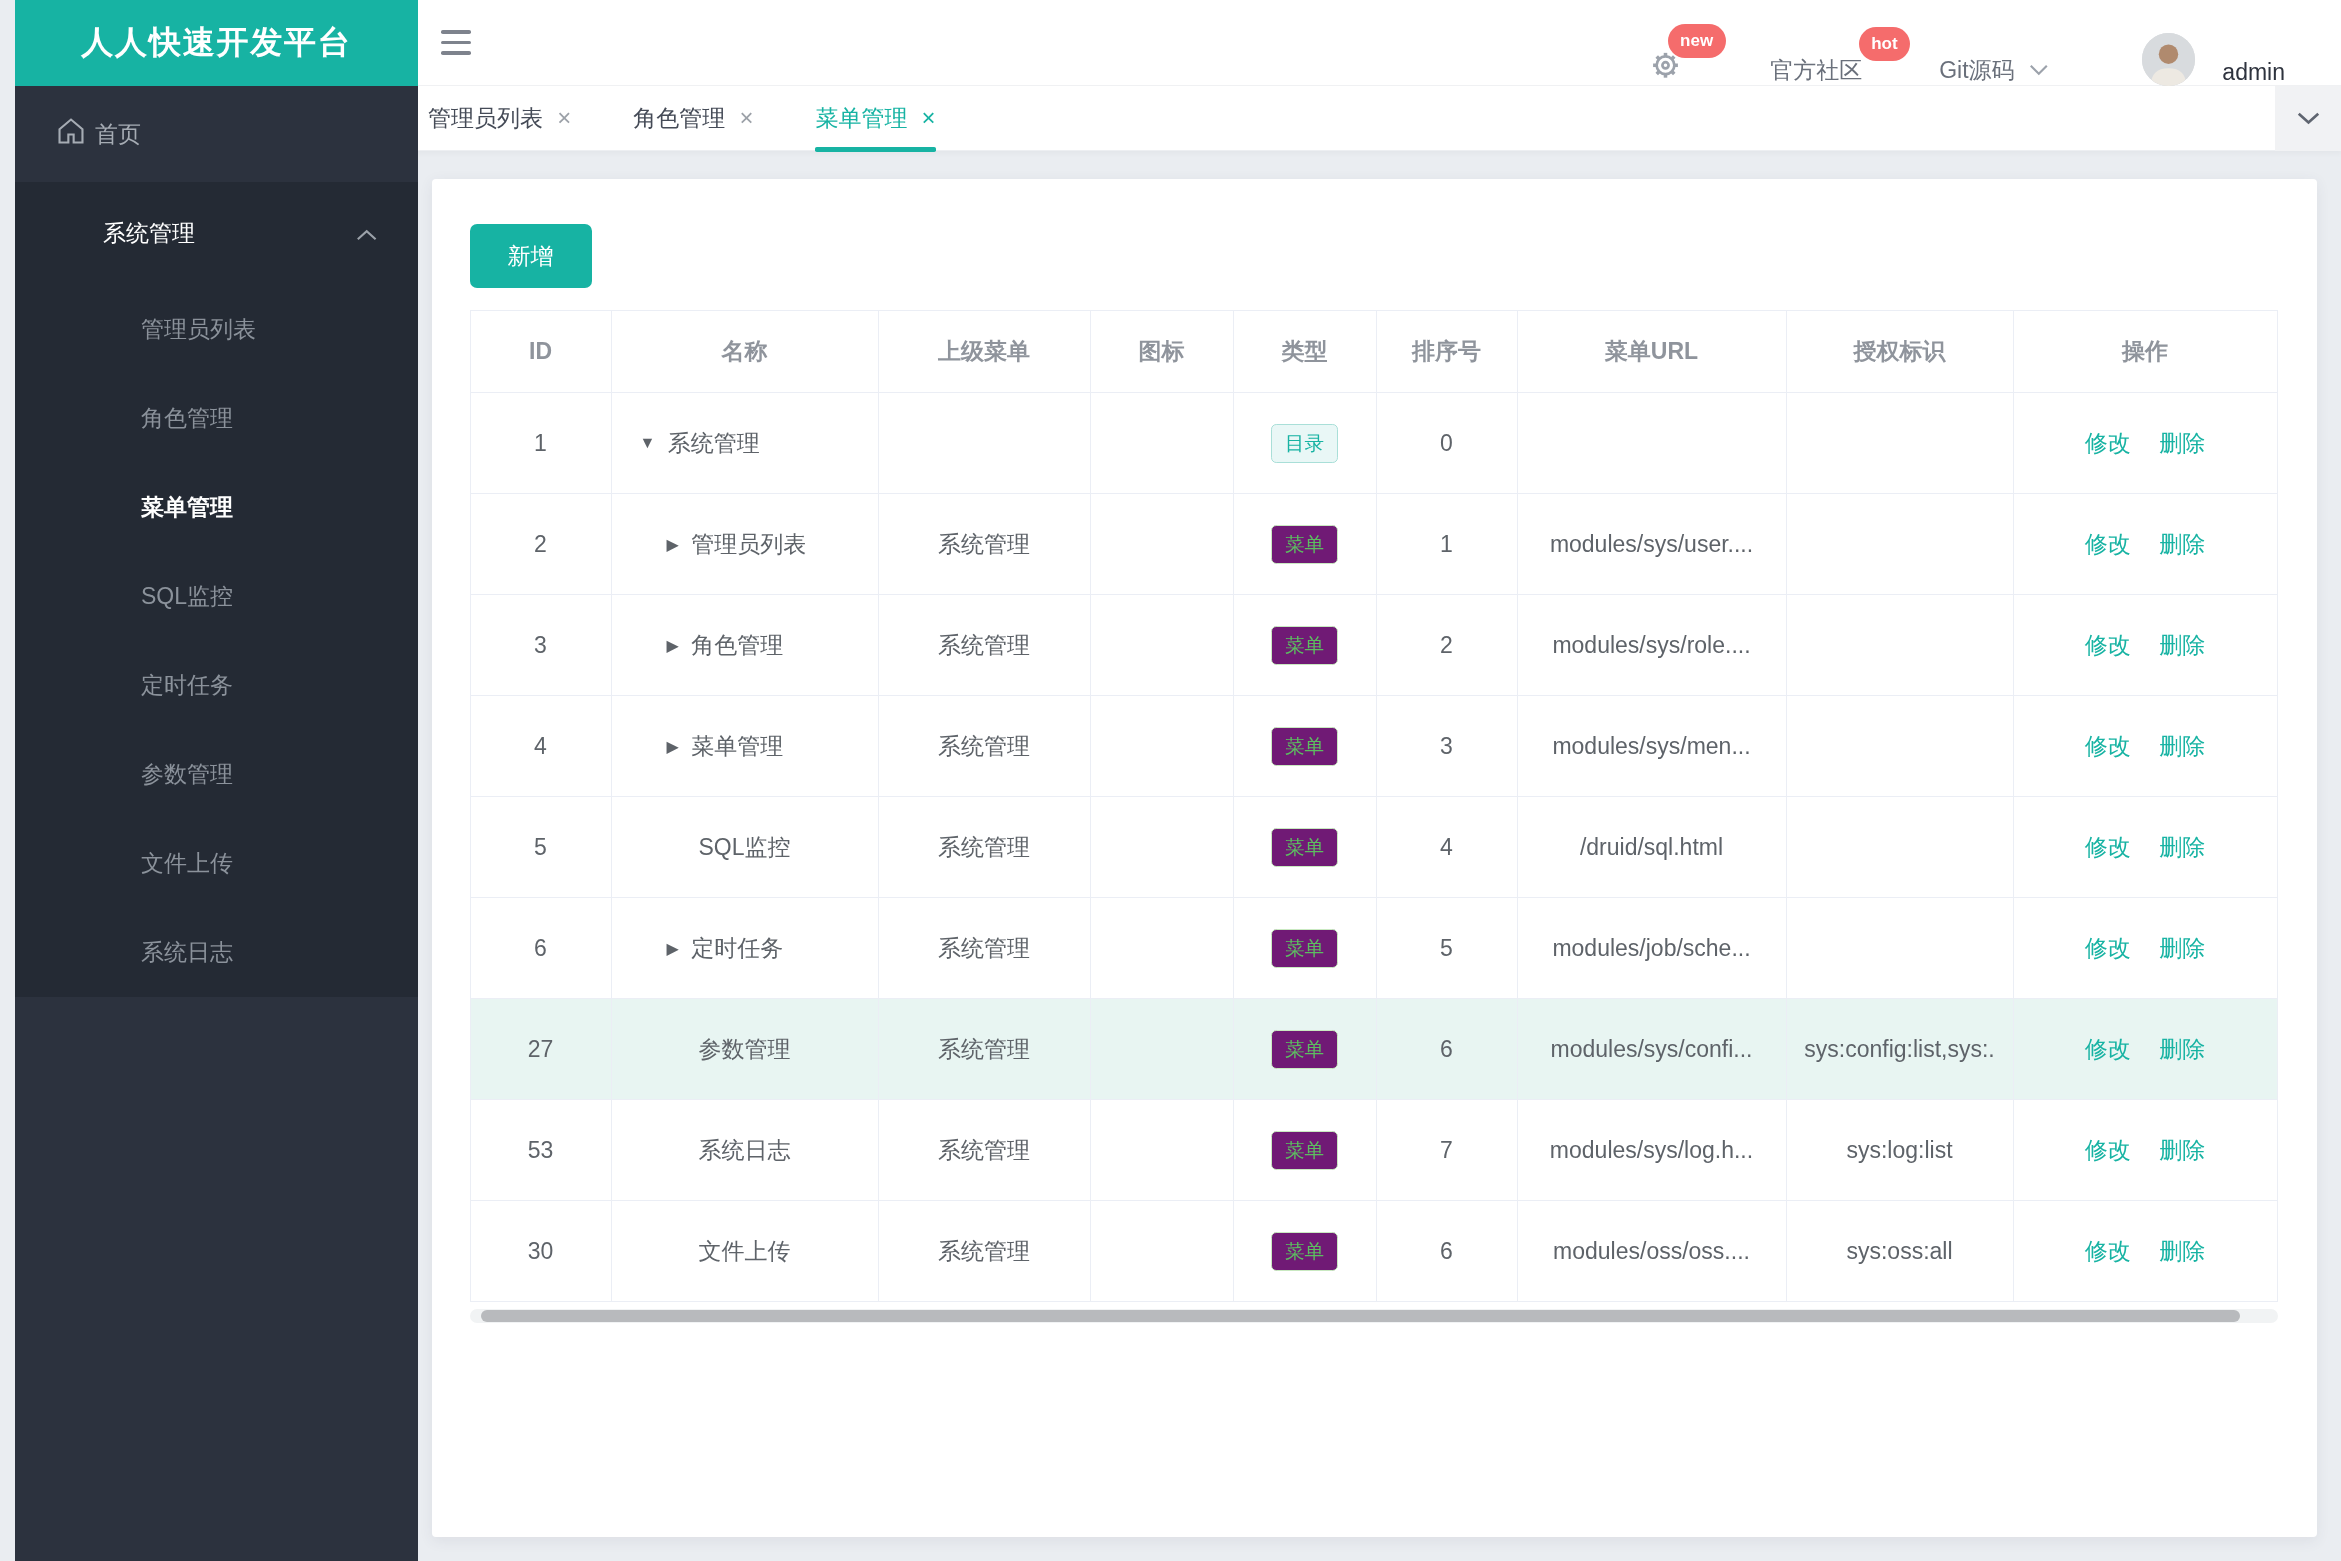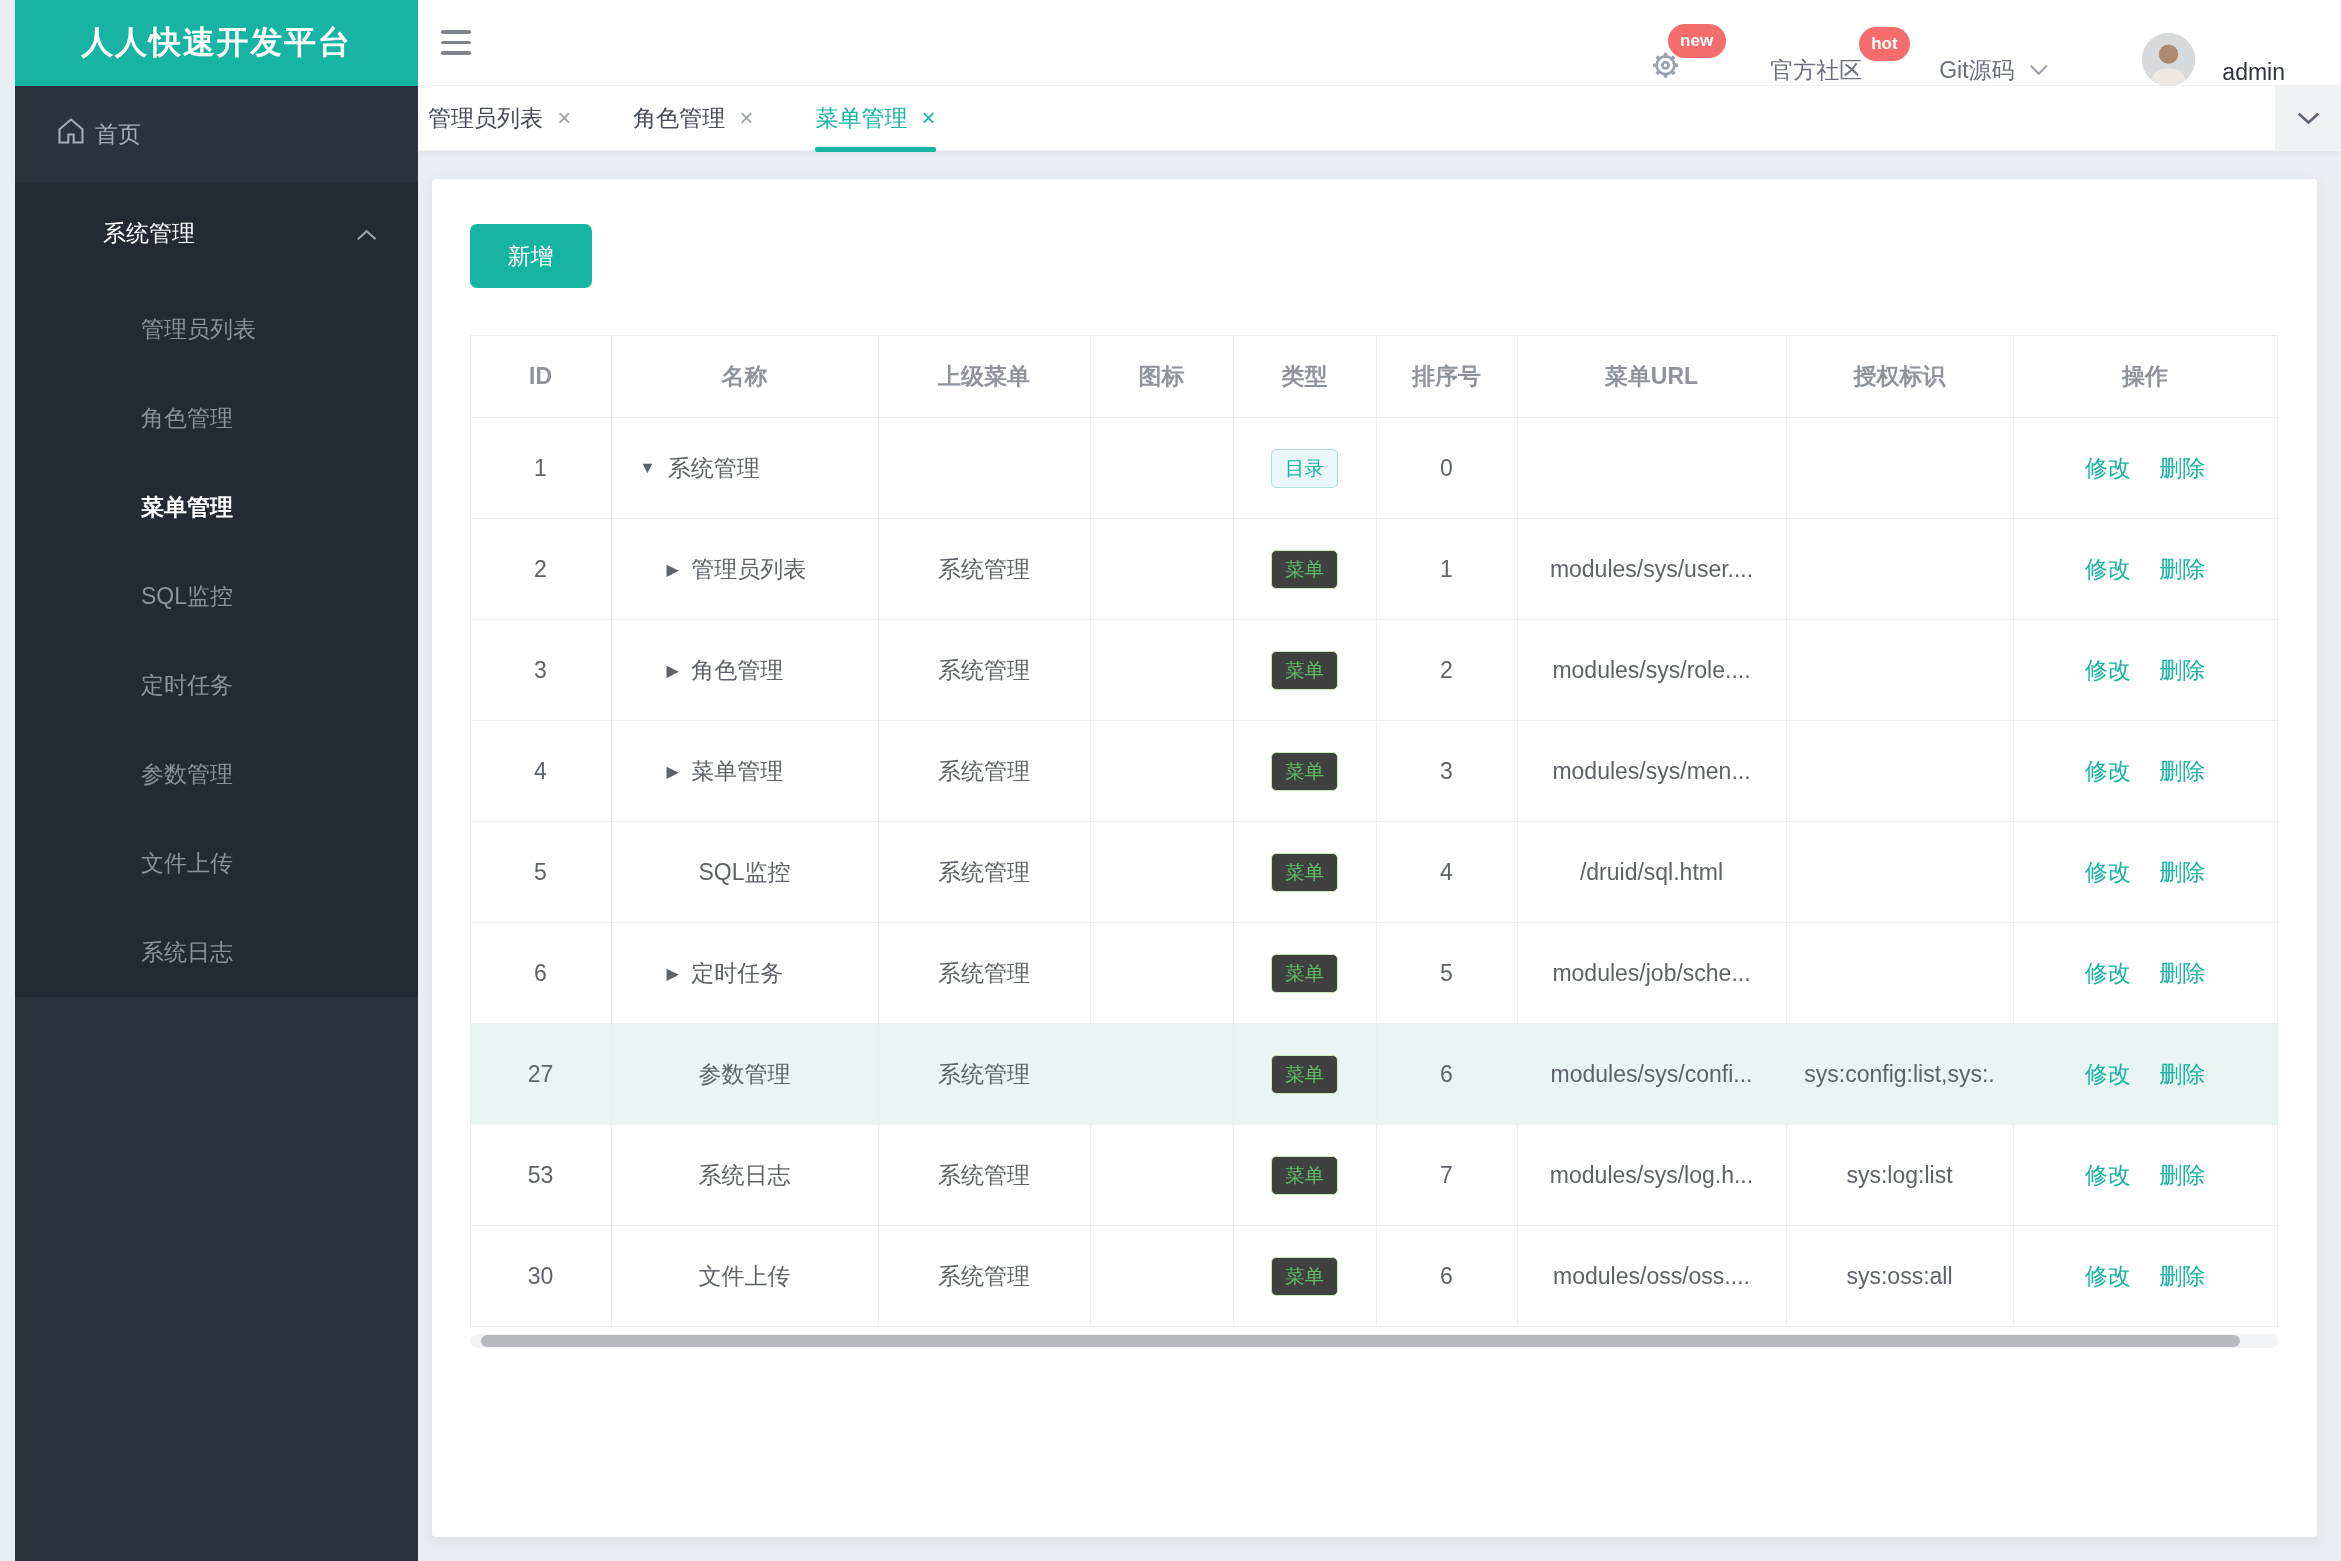--- a/index.html
+++ b/index.html
@@ -60,31 +60,31 @@
                      display:flex; align-items:center; justify-content:center; cursor:pointer; }
 
   
   .content { position:absolute; left:403px; top:151px; width:1939px; height:1411px; background:#EAEDF1; }
   .card { position:absolute; left:28.5px; top:28px; width:1885px; height:1358px; background:#fff;
           border-radius:4px; box-shadow:0 3.6px 14.2px rgba(63,69,90,0.08); }
   .card-body { padding:45px 38px 0 38px; }
   .btn-add { display:inline-block; width:122px; height:64px; background:#17B3A3; color:#fff;
              font-size:23px; border:none; border-radius:7.1px; cursor:pointer;
              font-family:inherit; }
-  .table-wrap { margin-top:47px; }
+  .table-wrap { margin-top:22px; }
   table { border-collapse:collapse; table-layout:fixed; width:1808px; background:#fff; }
   th, td { border:0.9px solid #EBEEF5; text-align:center; overflow:hidden; white-space:nowrap; }
   th { height:82px; color:#8F949C; font-size:23px; font-weight:bold; }
   td { height:101px; color:#5E6369; font-size:23px; }
   .name-flex { display:flex; align-items:center; text-align:left; }
   .arrow { font-size:16px; margin-right:12.5px; color:#5E6369; }
   .badge { display:inline-block; height:39px; line-height:37px; padding:0 13.4px; border-radius:5.3px;
            font-size:19.6px; border:0.9px solid transparent; }
   .badge.dir  { color:#17B3A3; background:#E9F7F6; border-color:#A9DFD8; }
-  .badge.menu { color:#5CBE60; background:#404040; border-color:#C9E9C1; }
+  .badge.menu { color:#5CBE60; background:#701a75; border-color:#C9E9C1; }
   .link { color:#17B3A3; cursor:pointer; text-decoration:none; }
   .actions .link + .link { margin-left:28.5px; }
   tr.current td { background:#E8F5F2; }
   .hscroll { width:1808px; height:14.2px; margin-top:7.1px; background:#F1F3F4; border-radius:7.1px;
              position:relative; }
   .hthumb { position:absolute; left:11.6px; top:0.9px; width:1759px; height:12.5px; background:#B8BABD;
             border-radius:6.2px; cursor:pointer; }
 </style>
 </head>
 <body>

